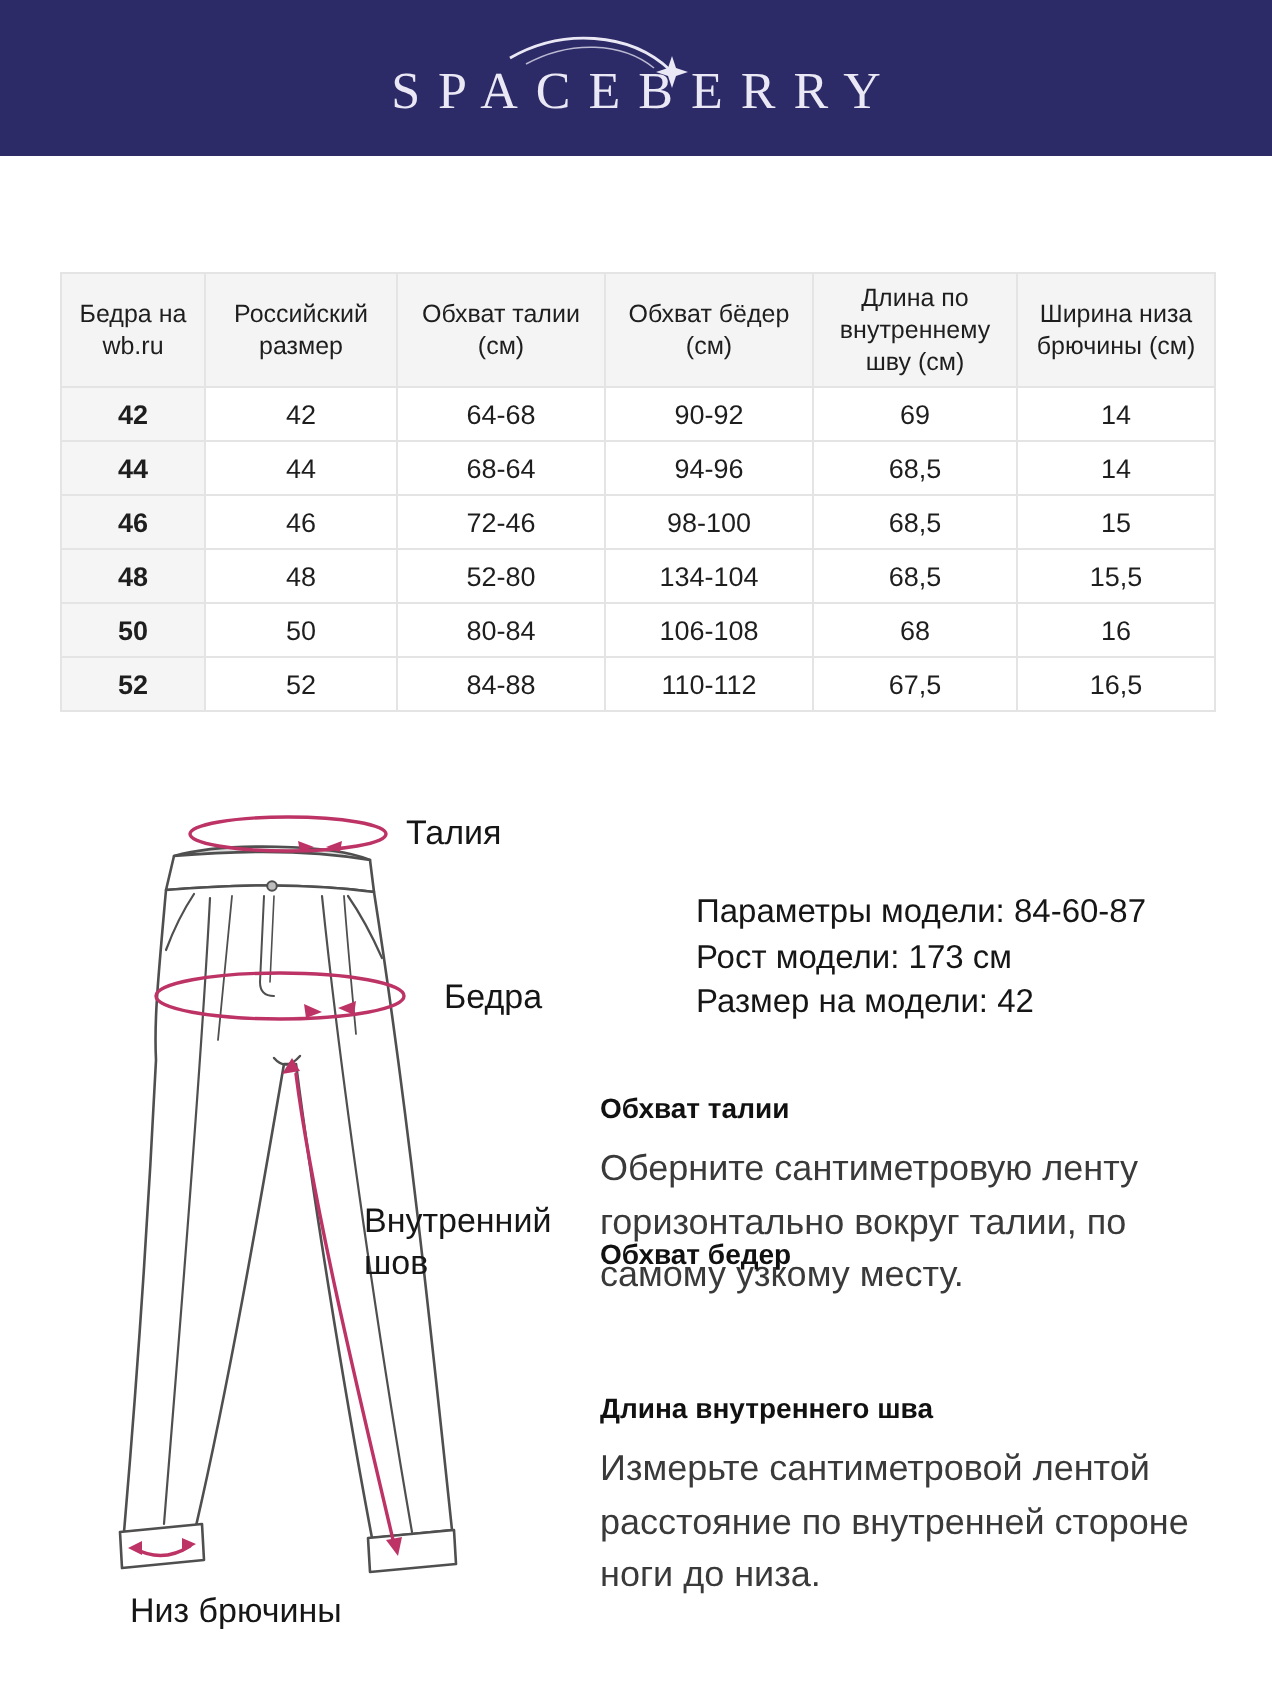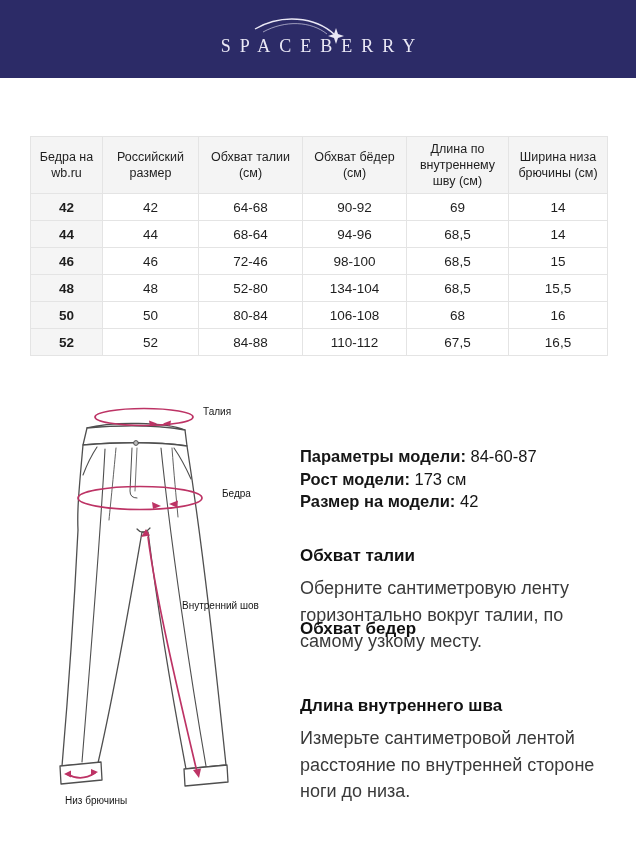--- a/index.html
+++ b/index.html
@@ -2,49 +2,49 @@
 <html><head>
 <meta charset="utf-8">
 <style>
   html,body{margin:0;padding:0;}
   body{font-family:"Liberation Sans","DejaVu Sans",sans-serif;background:#fff;}
   .page{position:relative;width:636px;height:848px;background:#ffffff;overflow:hidden;}
 
   
   .band{position:absolute;left:0;top:0;width:636px;height:78px;background:#2c2b67;}
   .logo-wrap{position:absolute;left:0;top:0;width:100%;height:78px;display:flex;align-items:center;justify-content:center;}
-  .logo-text{font-family:"Liberation Serif","DejaVu Serif",serif;font-size:18px;font-weight:400;
+  .logo-text{font-family:"Liberation Serif","DejaVu Serif",serif;font-size:26px;font-weight:400;
              letter-spacing:9px;color:#eae8f5;margin-top:14px;text-indent:9px;}
   .comet{position:absolute;left:253px;top:13px;}
 
   
   .table-wrap{position:absolute;left:30px;top:136px;width:577px;}
   table.size{border-collapse:collapse;width:577px;table-layout:fixed;}
   table.size th,table.size td{border:1px solid #e4e4e4;text-align:center;vertical-align:middle;color:#1e1e1e;}
   table.size th{background:#f4f4f4;font-weight:400;font-size:12.5px;line-height:1.3;height:52px;padding:2px 6px;}
   table.size td{background:#ffffff;font-size:13.5px;height:26px;padding:0 4px;}
   table.size td:first-child{background:#f5f5f5;font-weight:700;}
   table.size col.c1{width:72px;} table.size col.c2{width:96px;}
   table.size col.c3{width:104px;} table.size col.c4{width:104px;}
   table.size col.c5{width:102px;} table.size col.c6{width:99px;}
 
   
   .diagram{position:absolute;left:20px;top:395px;width:260px;height:430px;}
-  .diag-label{position:absolute;color:#161616;font-size:10px;font-weight:500;line-height:1.25;}
+  .diag-label{position:absolute;color:#161616;font-size:17px;font-weight:500;line-height:1.25;}
   .lbl-waist{left:203px;top:406px;}
   .lbl-hips{left:222px;top:488px;}
   .lbl-inseam{left:182px;top:600px;width:100px;}
   .lbl-hem{left:65px;top:795px;}
 
   
   .model-info{position:absolute;left:300px;top:445px;width:330px;}
   .model-line{font-size:16.5px;color:#161616;line-height:22.5px;}
-  .model-line .lab{font-weight:700;}
+  .model-line .lab{font-weight:400;margin-left:48px;}
   .guide{position:absolute;left:300px;width:330px;}
-  .guide h3{margin:0;font-size:17px;font-weight:700;color:#111;}
+  .guide h3{margin:0;font-size:14px;font-weight:700;color:#111;}
   .guide p{margin:9px 0 0 0;font-size:18px;line-height:1.48;color:#3a3a3a;width:322px;}
   .g1{top:546px;} .g2{top:619px;} .g3{top:696px;}
 </style>
 </head>
 <body>
 
 <div class="page">
 
   <div class="band">
     <div class="logo-wrap">

